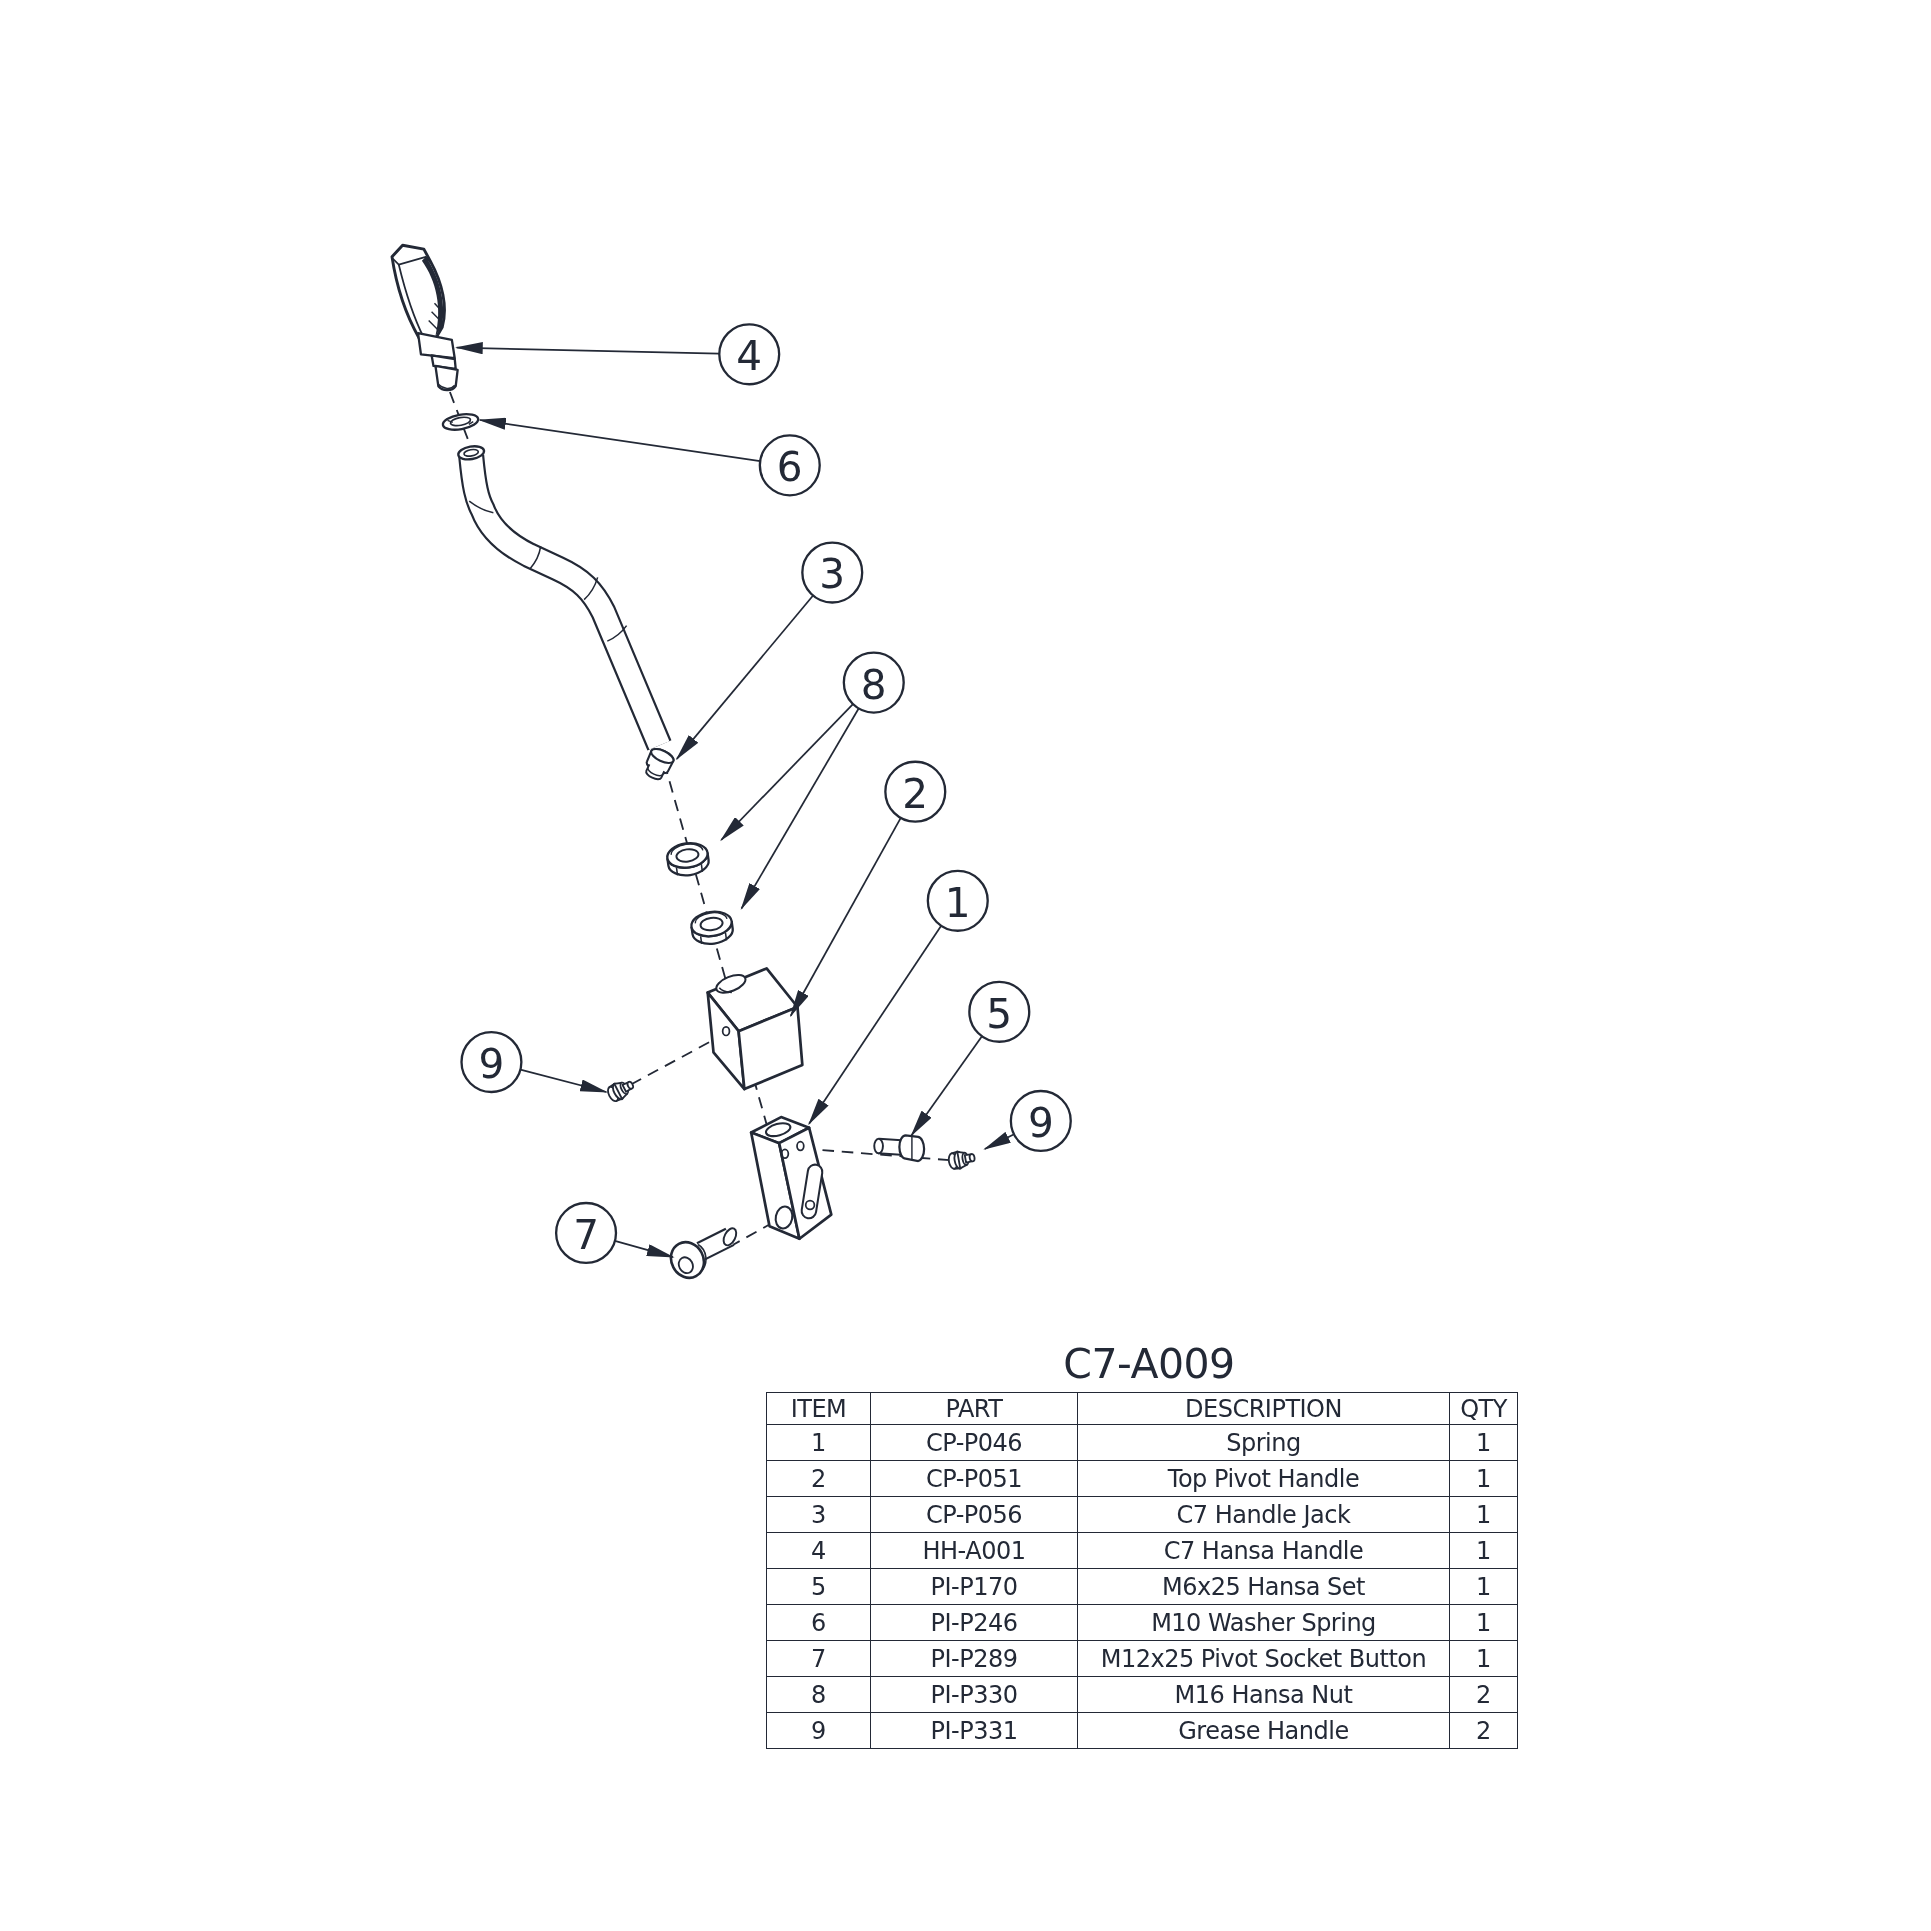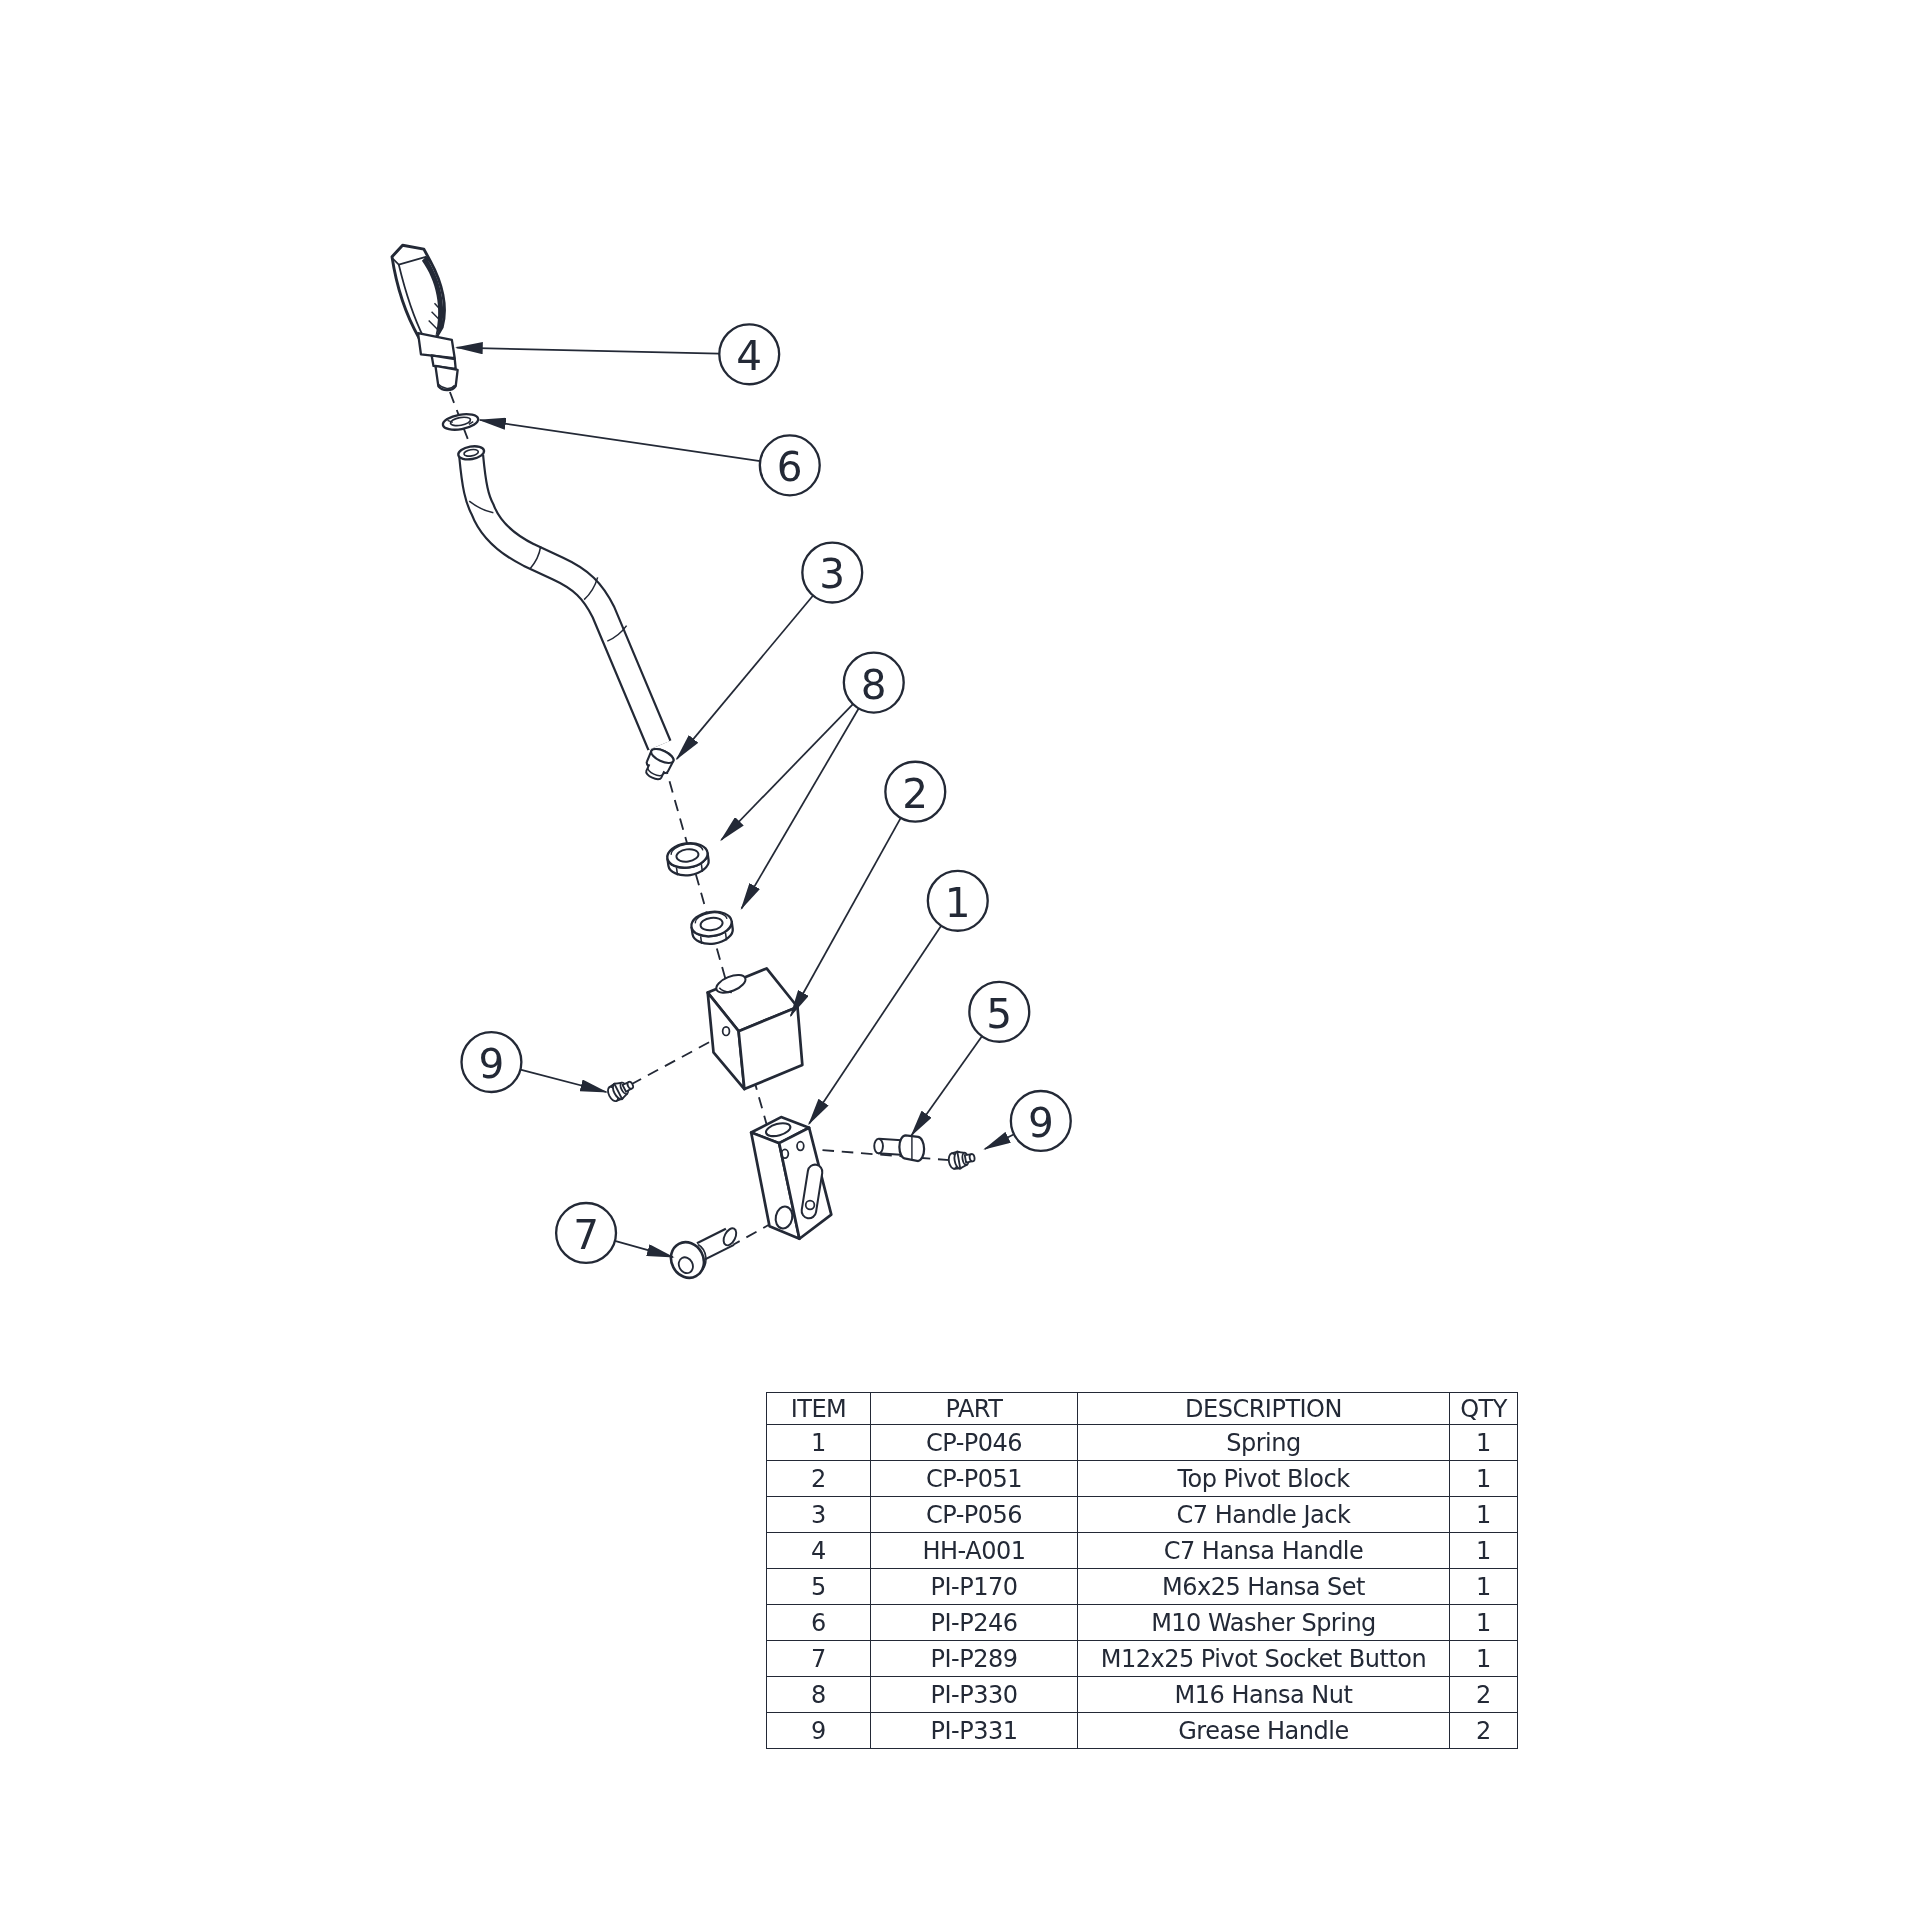--- a/index.html
+++ b/index.html
@@ -195,41 +195,42 @@
         <text x="509" y="1102" class="balloon-num">9</text>
         <line x1="1050.2727570790025" y1="1174.8636214604987" x2="1020" y2="1190" class="leader" marker-end="url(#ah)"></line>
         <circle cx="1078" cy="1161" r="31" class="balloon"></circle>
         <text x="1078" y="1163" class="balloon-num">9</text>
         <line x1="636.8690551985281" y1="1285.296959777369" x2="697" y2="1302" class="leader" marker-end="url(#ah)"></line>
         <circle cx="607" cy="1277" r="31" class="balloon"></circle>
         <text x="607" y="1279" class="balloon-num">7</text>
       </g>
   </svg>
 
+  <div class="subtitle">C7-A009</div>
 
   <table class="parts">
     <thead>
       <tr>
           <th class="c0">ITEM</th>
           <th class="c1">PART</th>
           <th class="c2">DESCRIPTION</th>
           <th class="c3">QTY</th>
         </tr>
     </thead>
     <tbody>
         <tr>
           <td class="c0">1</td>
           <td class="c1">CP-P046</td>
           <td class="c2">Spring</td>
           <td class="c3">1</td>
         </tr>
         <tr>
           <td class="c0">2</td>
           <td class="c1">CP-P051</td>
-          <td class="c2">Top Pivot Block</td>
+          <td class="c2">Top Pivot Handle</td>
           <td class="c3">1</td>
         </tr>
         <tr>
           <td class="c0">3</td>
           <td class="c1">CP-P056</td>
           <td class="c2">C7 Handle Jack</td>
           <td class="c3">1</td>
         </tr>
         <tr>
           <td class="c0">4</td>

